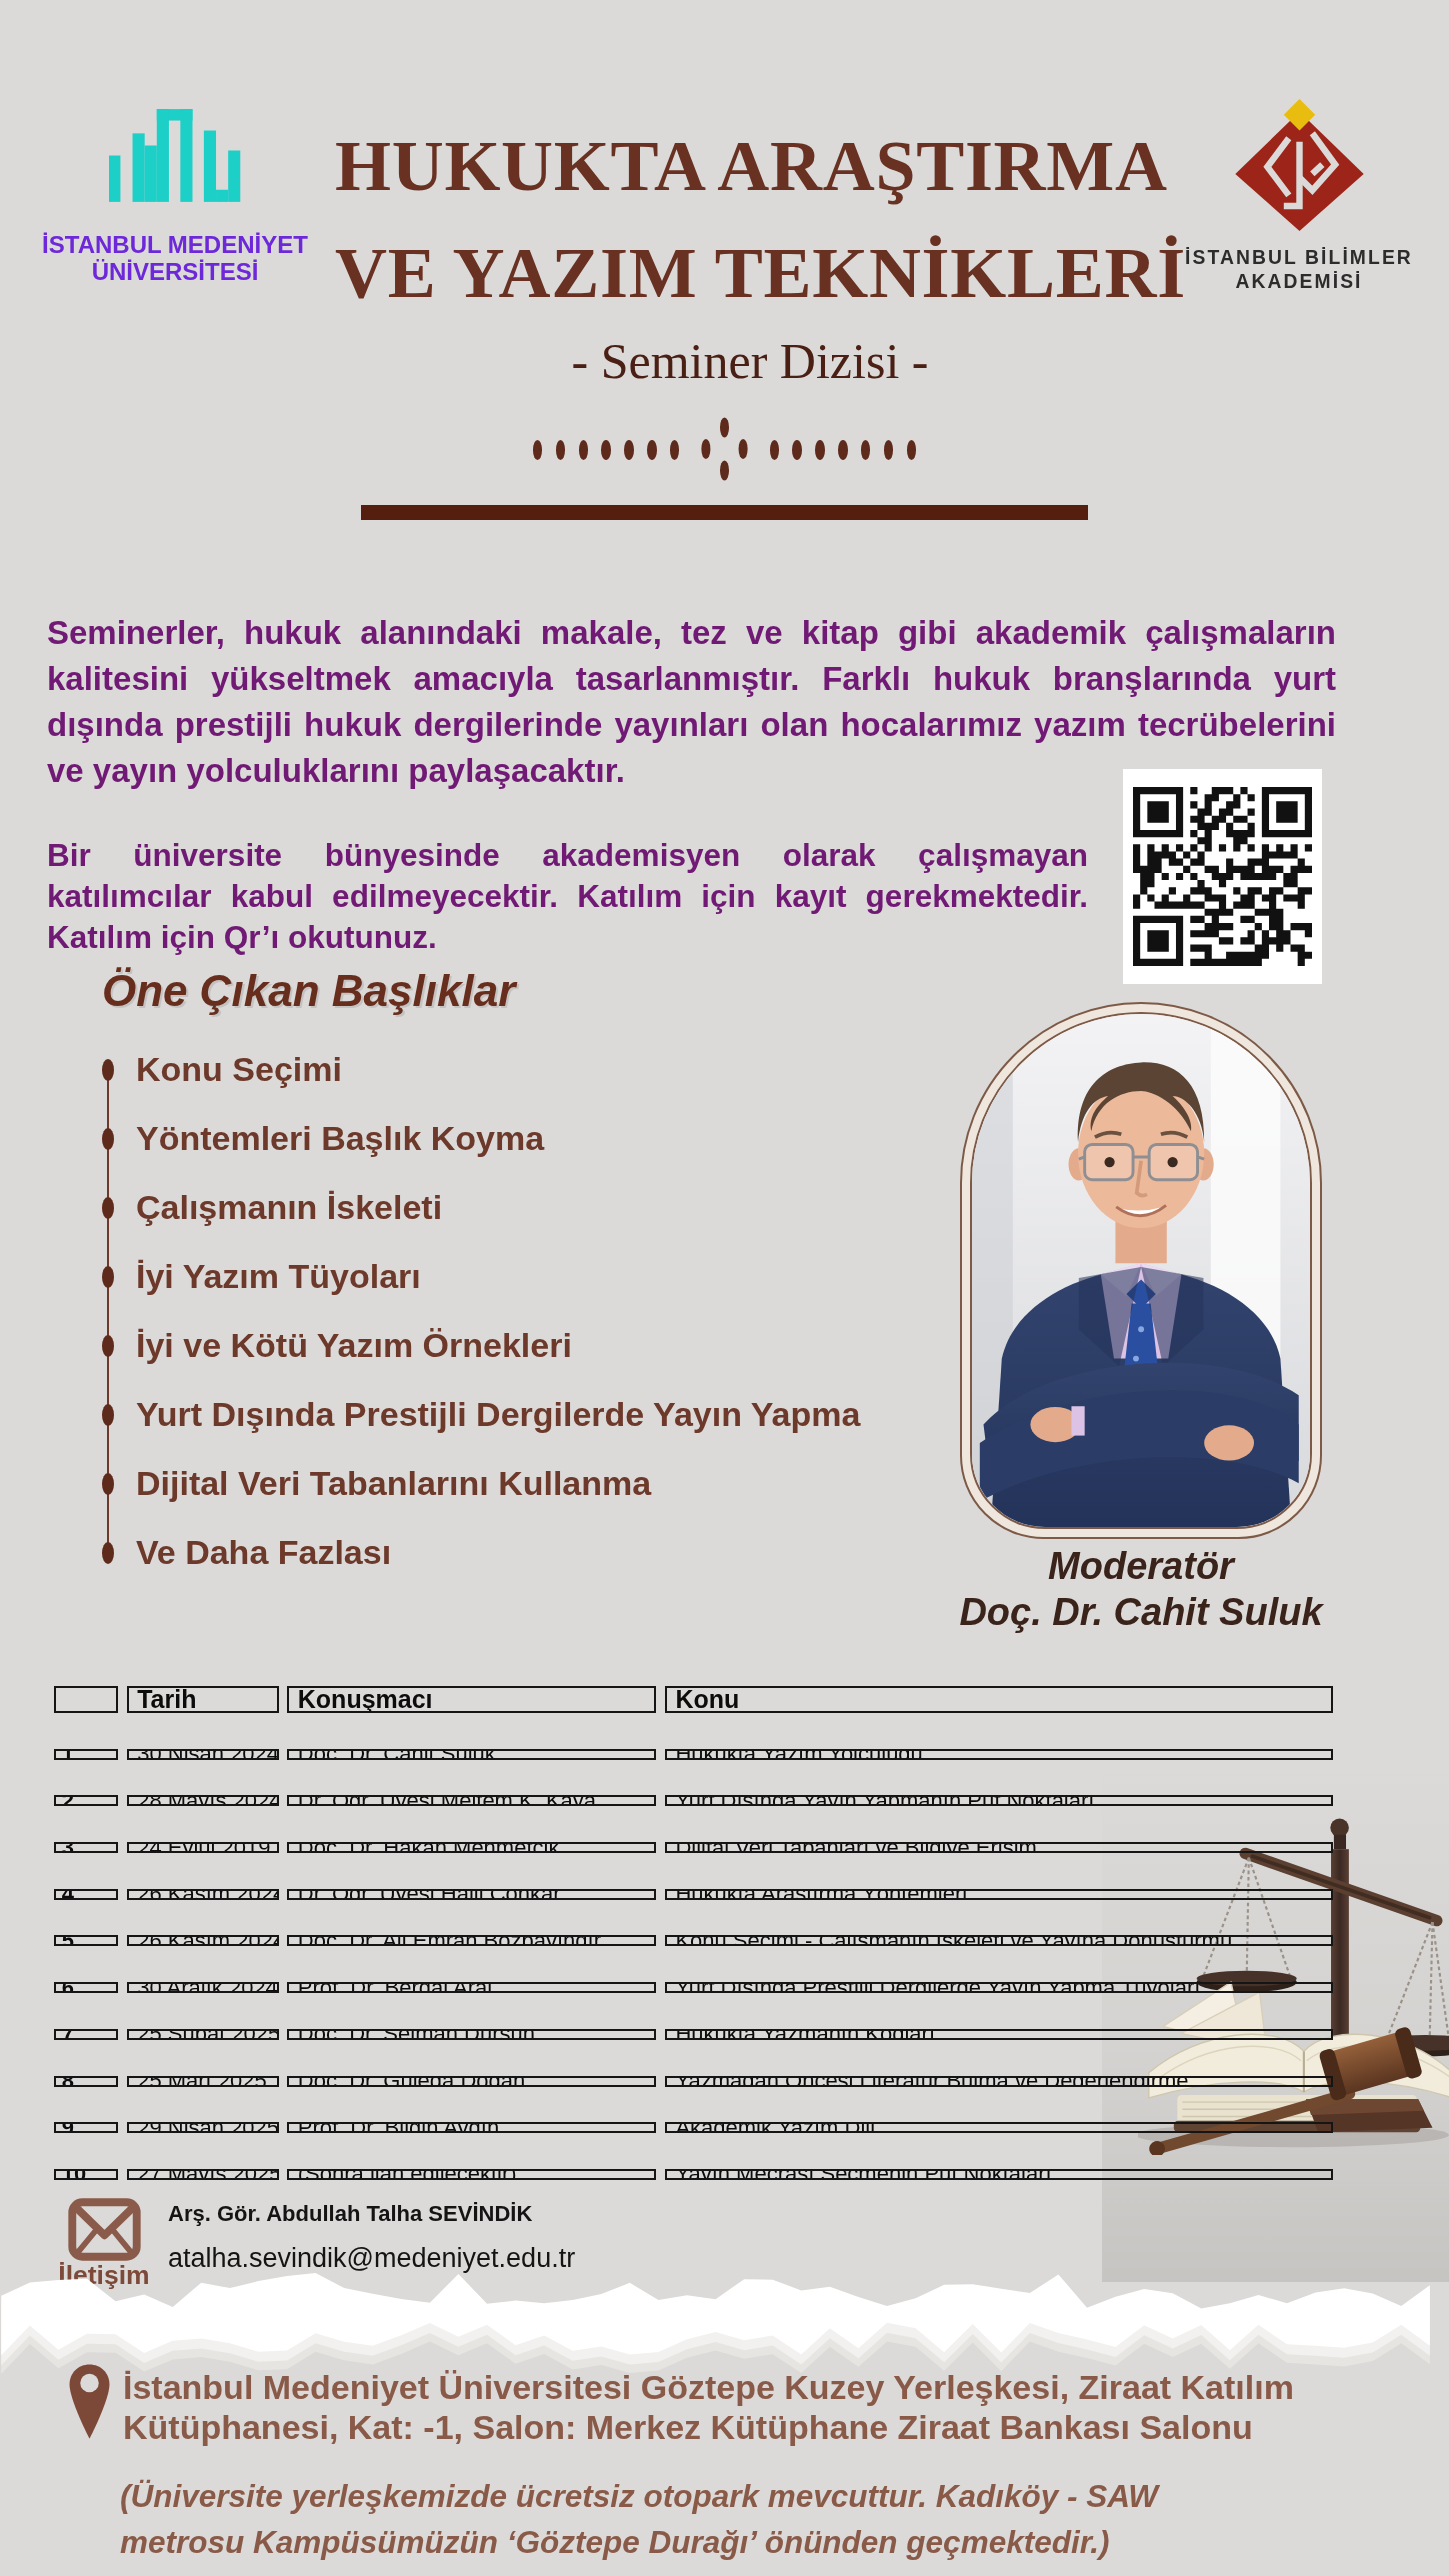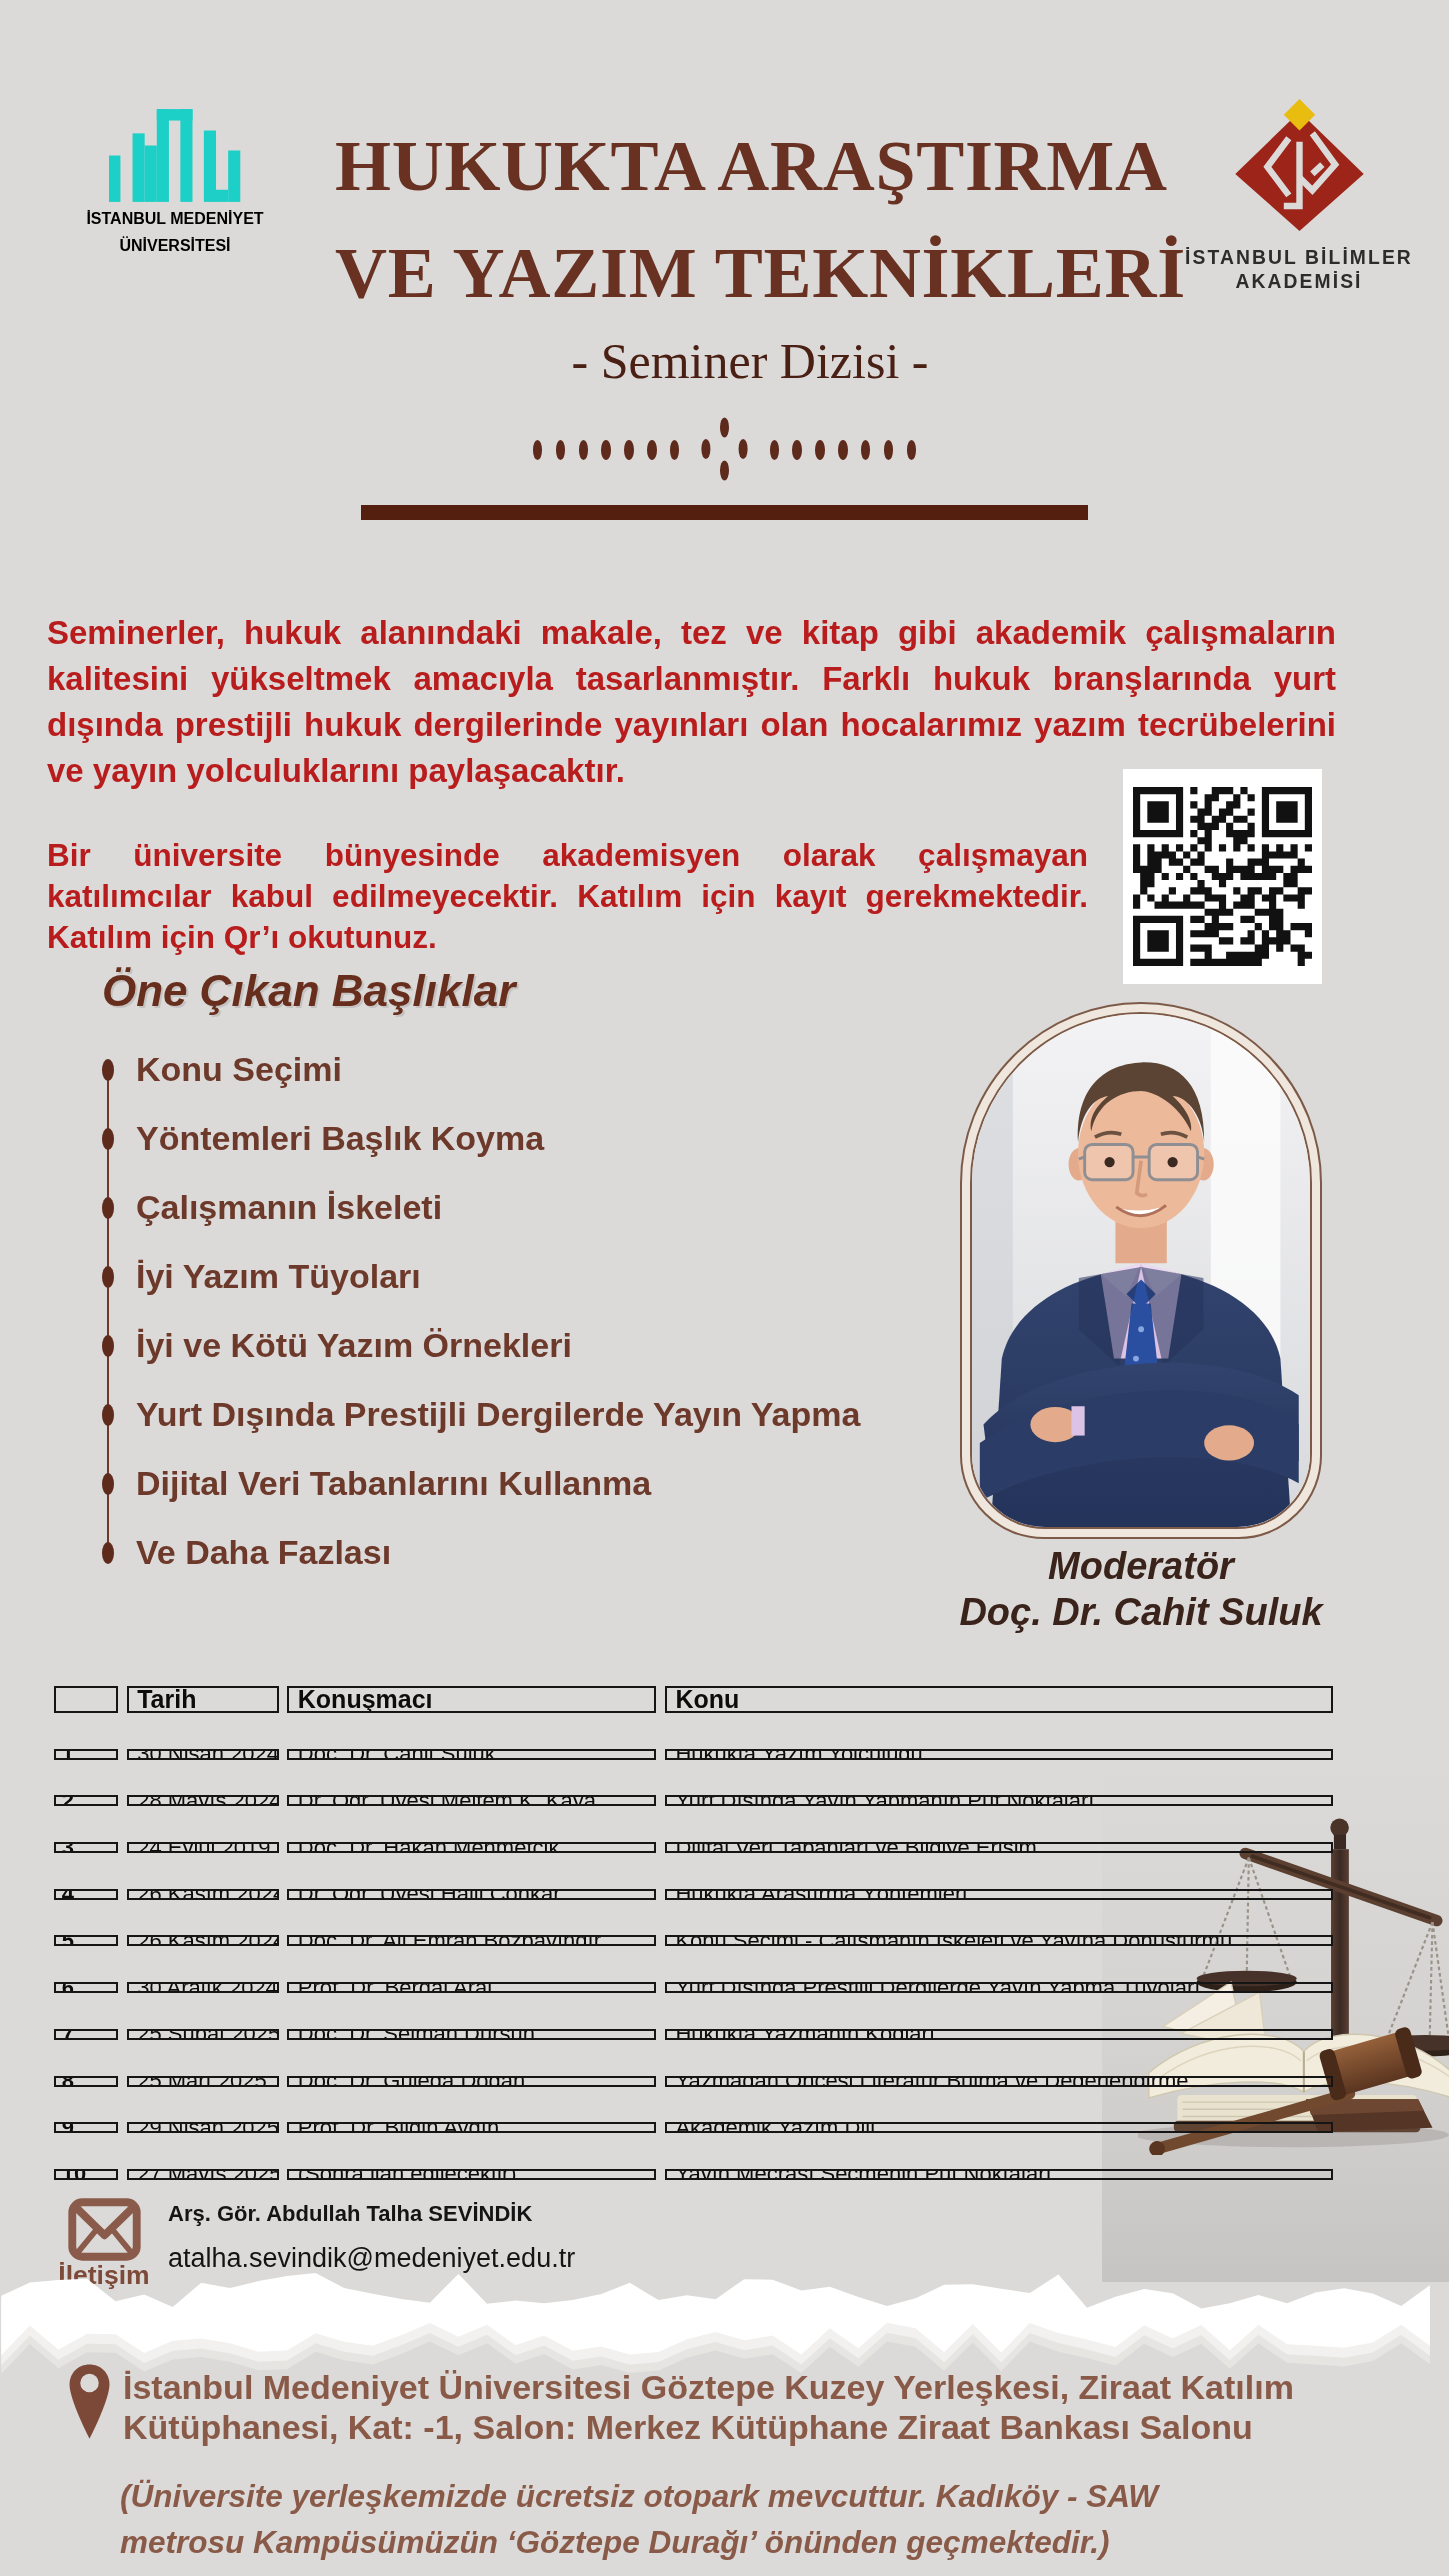--- a/index.html
+++ b/index.html
@@ -3,21 +3,21 @@
 <meta charset="utf-8">
 <style>
   html,body{margin:0;padding:0;}
   #page{position:relative;width:1449px;height:2576px;background:#dbdad8;overflow:hidden;
         font-family:"Liberation Sans",sans-serif;}
   [data-name]{box-sizing:border-box;}
 
   
   #logo-left{position:absolute;left:39px;top:109px;width:272px;text-align:center;}
   #logo-left .bars{display:block;margin:0 auto;}
-  #logo-left .lg-text{margin-top:4px;font-weight:700;font-size:16px;line-height:26.5px;color:#000000;}
+  #logo-left .lg-text{margin-top:30px;font-weight:700;font-size:24px;line-height:26.5px;color:#6d28d9;}
   #title-block{position:absolute;left:335px;top:113px;width:830px;text-align:center;
                font-family:"Liberation Serif",serif;color:#693122;}
   .title-line{font-weight:700;font-size:72px;line-height:107px;letter-spacing:0.7px;white-space:nowrap;}
   #subtitle{font-weight:400;font-size:50px;line-height:60px;color:#4a2015;margin-top:4.3px;}
   #logo-right{position:absolute;left:1181px;top:99px;width:236px;text-align:center;}
   #logo-right .lg-text{margin-top:13px;font-weight:700;font-size:19.3px;line-height:24px;
                        letter-spacing:2.1px;color:#2c2c2c;}
 
   
   #dots-row{position:absolute;left:0;top:428px;width:100%;display:flex;justify-content:center;
@@ -25,21 +25,21 @@
   .dot{width:9.3px;height:20px;border-radius:50%;background:#5e2a1c;}
   .ornament{position:relative;width:43px;height:43px;margin:0 10px;}
   .ornament .dot{position:absolute;left:16.5px;top:11.4px;}
   .ornament .p-top{transform:translateY(-21.5px);}
   .ornament .p-bottom{transform:translateY(21.5px);}
   .ornament .p-left{transform:translateX(-18.6px);}
   .ornament .p-right{transform:translateX(18.6px);}
   #divider{position:absolute;left:361px;top:505px;width:727px;height:15px;background:#551f10;}
 
   
-  .intro-para{position:absolute;color:#b91c1c;font-weight:700;text-align:justify;}
+  .intro-para{position:absolute;color:#701a75;font-weight:700;text-align:justify;}
   #para1{left:47px;top:577px;width:1289px;font-size:33px;line-height:46px;}
   #para2{left:47px;top:803px;width:1041px;font-size:31.5px;line-height:41px;}
 
   
   #qr{position:absolute;left:1123px;top:769px;width:199px;height:215px;background:#ffffff;}
 
   
   #highlights-heading{position:absolute;left:102px;top:966px;font-size:44px;font-weight:700;
        font-style:italic;color:#682e1d;text-shadow:2.1px 2.1px 0 rgba(0,0,0,0.10);}
   #highlights-list{position:absolute;left:102px;top:1035px;list-style:none;margin:0;padding:0;}

